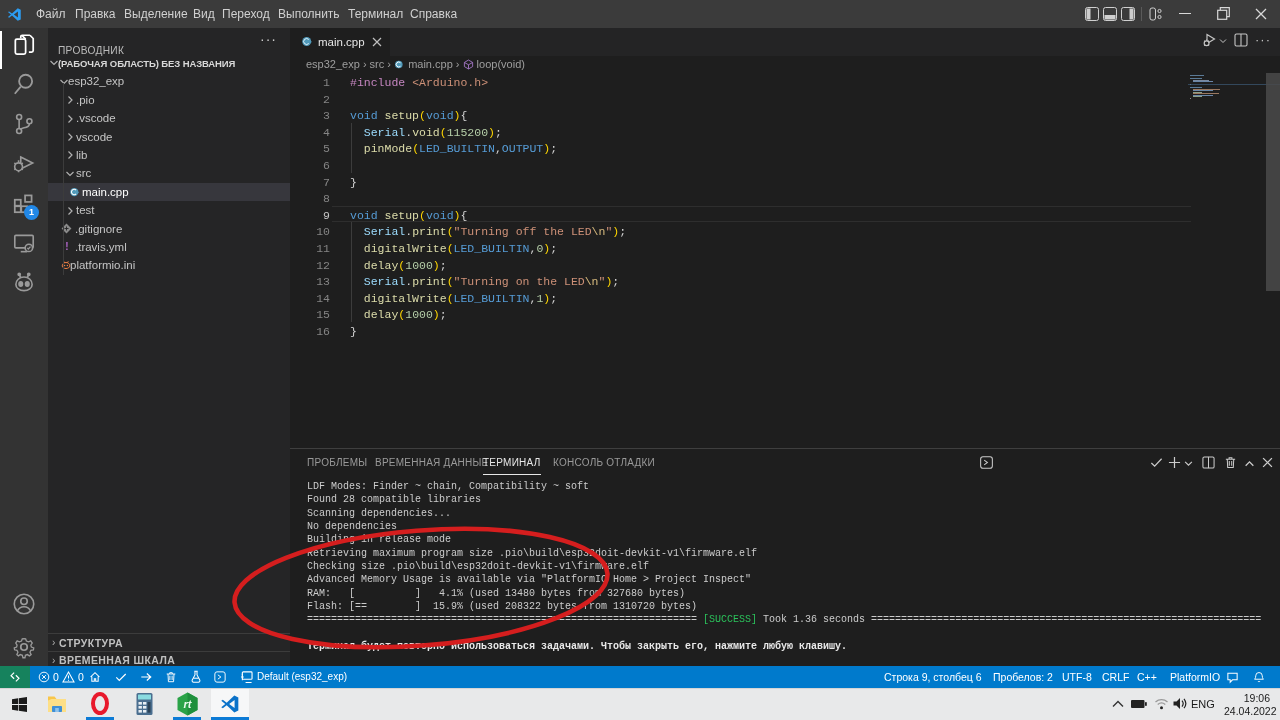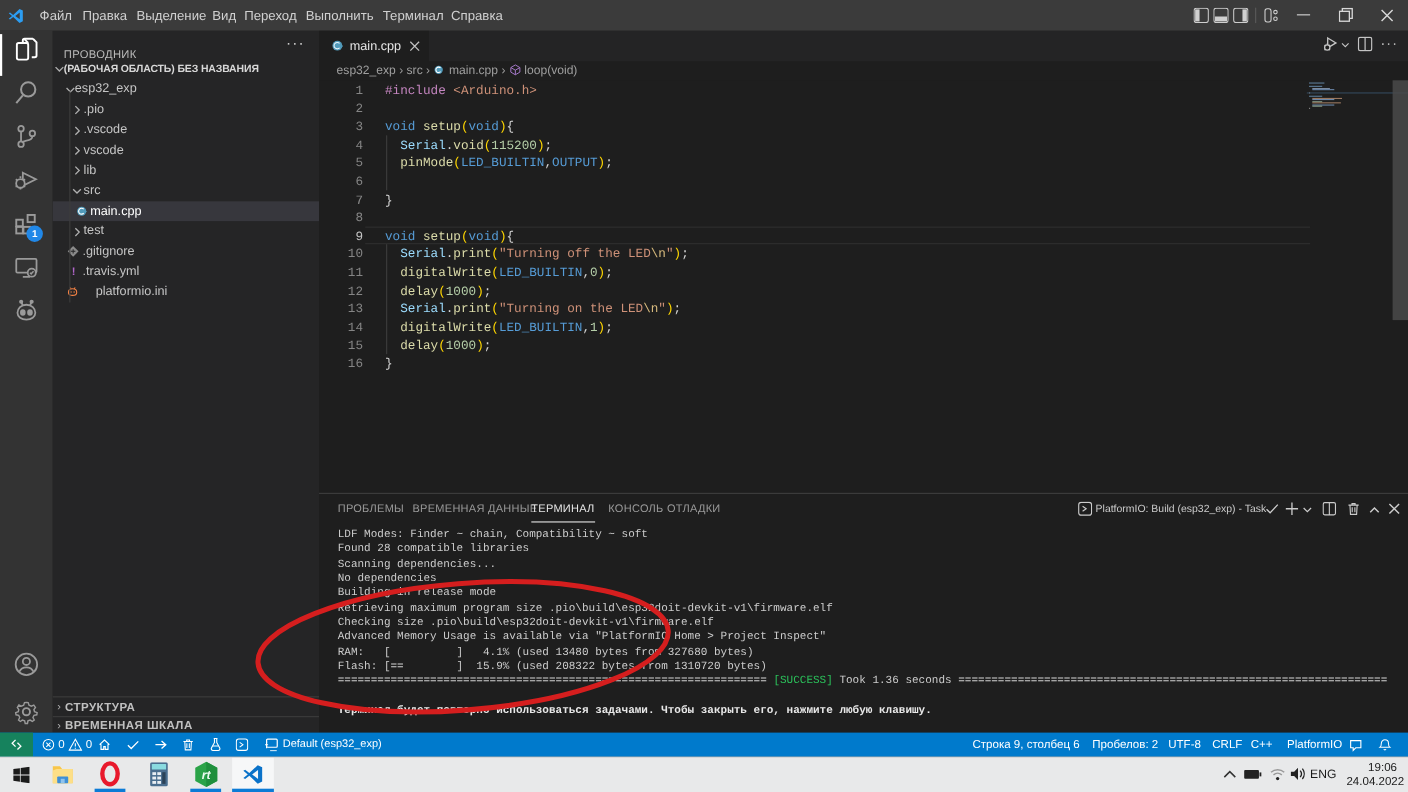--- a/index.html
+++ b/index.html
@@ -216,21 +216,21 @@
           </svg>
           <span class="lbl" style="left:27px">.travis.yml</span>
         </div>
         <div class="srow" style="top:228.2px">
           <svg width="12" height="12" viewBox="0 0 24 24" style="position:absolute;left:12px;top:3px" fill="none" stroke="#f28144" stroke-width="2">
             <path d="M12 7c4.4 0 7.5 3 7.5 6.6 0 3.2-3.3 5.4-7.5 5.4s-7.5-2.2-7.5-5.4C4.5 10 7.6 7 12 7Z"></path>
             <path d="M9 7.5 7.5 4.5M15 7.5l1.5-3"></path>
             <circle cx="9.2" cy="13" r="1.4" fill="#f28144" stroke="none"></circle>
             <circle cx="14.8" cy="13" r="1.4" fill="#f28144" stroke="none"></circle>
           </svg>
-          <span class="lbl" style="left:39px">platformio.ini</span>
+          <span class="lbl" style="left:22px">platformio.ini</span>
         </div>
         <div style="position:absolute;left:15px;top:55px;width:1px;height:192px;background:#3c3c3c"></div>
       </div>
   <div class="a" style="left:0;top:604.5px;width:242px;height:18px;border-top:1px solid #3c3c3c;font-size:10.5px;font-weight:bold;color:#c0c0c0;line-height:18px">
         <span style="position:absolute;left:4px;font-weight:normal;font-size:10px;color:#b0b0b0">›</span>
         <span style="position:absolute;left:11px;letter-spacing:.4px">СТРУКТУРА</span>
       </div>
   <div class="a" style="left:0;top:622.5px;width:242px;height:17px;border-top:1px solid #3c3c3c;font-size:10.5px;font-weight:bold;color:#c0c0c0;line-height:17px">
         <span style="position:absolute;left:4px;font-weight:normal;font-size:10px;color:#b0b0b0">›</span>
         <span style="position:absolute;left:11px;letter-spacing:.4px">ВРЕМЕННАЯ ШКАЛА</span>
@@ -341,21 +341,20 @@
 RAM:   [          ]   4.1% (used 13480 bytes from 327680 bytes)
 Flash: [==        ]  15.9% (used 208322 bytes from 1310720 bytes)
 ================================================================= <span style="color:#2bc25b">[SUCCESS]</span> Took 1.36 seconds =================================================================
 
 <span style="color:#e8e8e8;font-weight:bold">Терминал будет повторно использоваться задачами. Чтобы закрыть его, нажмите любую клавишу.</span></pre>
 
   <svg class="a" style="left:690px;top:7px" width="13" height="13" viewBox="0 0 14 14" fill="none" stroke="#cccccc" stroke-width="1.1">
         <rect x="0.7" y="0.7" width="12.6" height="12.6" rx="2.5"></rect>
         <path d="M4.5 4.5 8 7l-3.5 2.5"></path>
       </svg>
-  <span class="a" style="left:706px;top:0;height:27px;line-height:27px;font-size:9.5px;color:#cccccc">PlatformIO: Build (esp32_exp) - Task</span>
   <svg class="a" style="left:860px;top:7px" width="13" height="13" viewBox="0 0 14 14" fill="none" stroke="#cccccc" stroke-width="1.3">
         <path d="M1.5 7.5 5 11 12.5 3"></path>
       </svg>
   <svg class="a" style="left:878px;top:7px" width="13" height="13" viewBox="0 0 14 14" stroke="#cccccc" stroke-width="1.3">
         <path d="M7 1v12M1 7h12"></path>
       </svg>
   <svg class="a" style="left:894px;top:10px" width="9" height="9" viewBox="0 0 8 8" fill="none" stroke="#cccccc">
         <path d="M1 2.5 4 5.5 7 2.5"></path>
       </svg>
   <svg class="a" style="left:912px;top:7px" width="13" height="13" viewBox="0 0 14 14" fill="none" stroke="#cccccc" stroke-width="1.1">

